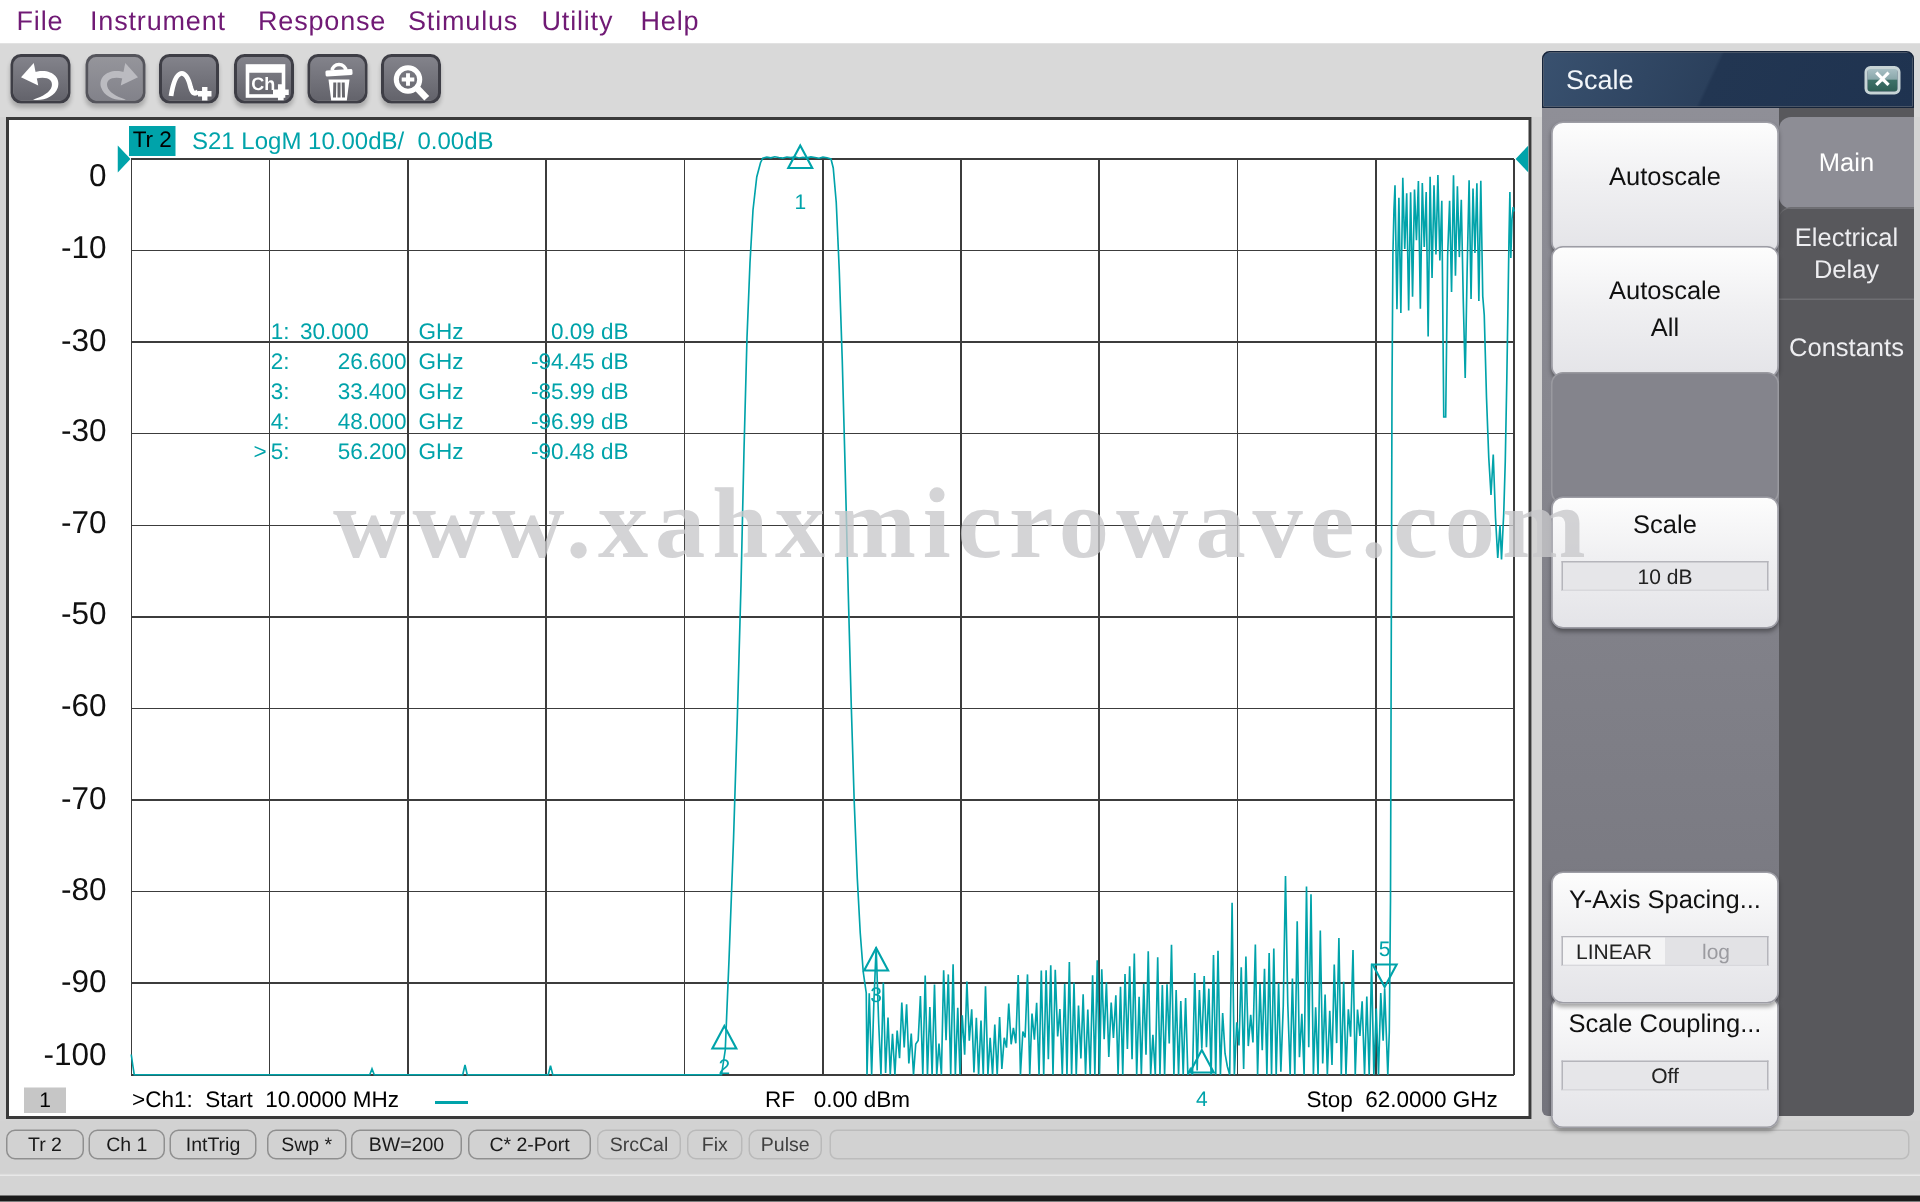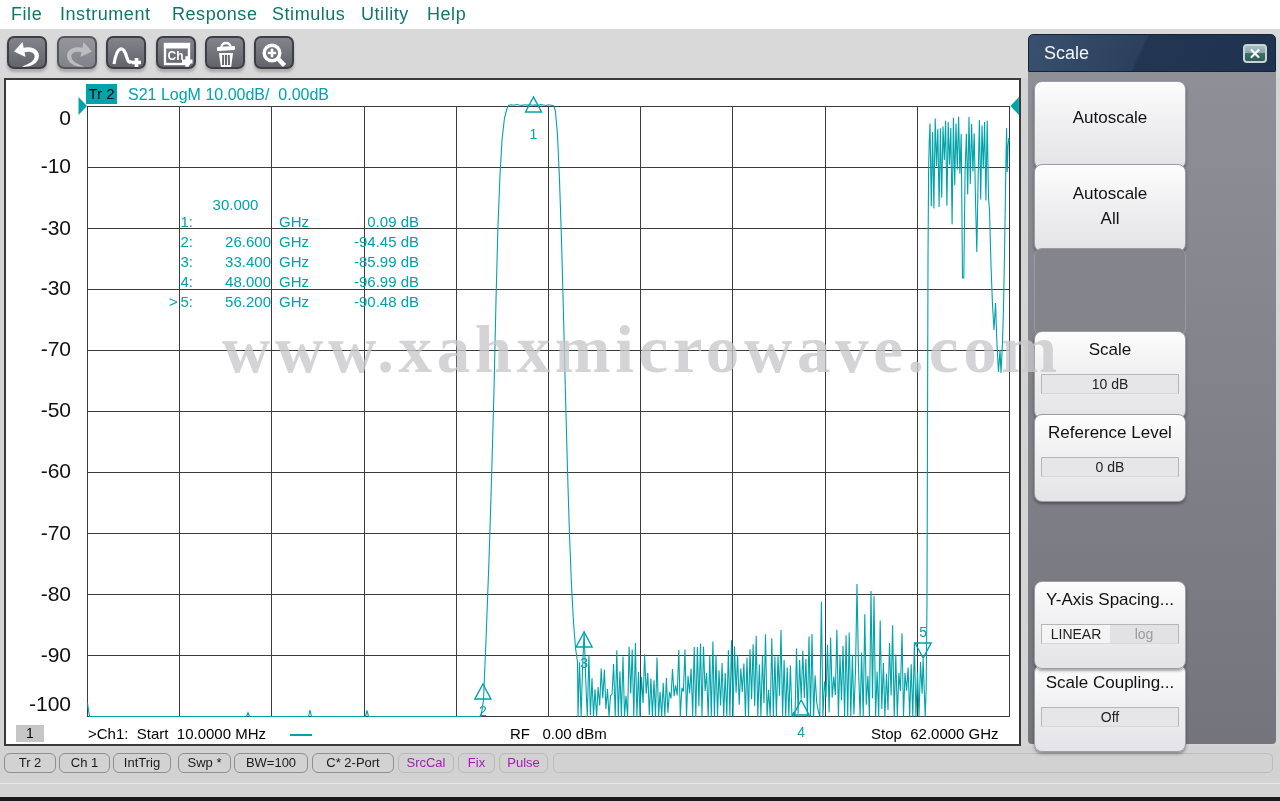--- a/index.html
+++ b/index.html
@@ -1,37 +1,37 @@
 <!DOCTYPE html>
 <html><head><meta charset="utf-8"><style>
 * { margin:0; padding:0; box-sizing:border-box; }
 html,body { width:1280px; height:801px; overflow:hidden; background:#d4d4d4;
   font-family:"Liberation Sans",sans-serif; }
 #menubar { position:absolute; left:0; top:0; width:1280px; height:29px; background:#ffffff; }
-#menubar span { position:absolute; top:4px; font-size:18px; color:#0f766e; letter-spacing:0.55px; }
+#menubar span { position:absolute; top:4px; font-size:18px; color:#701a75; letter-spacing:0.55px; }
 #toolband { position:absolute; left:0; top:29px; width:1280px; height:49px; background:#d9d9d9; }
 .tbtn { position:absolute; top:7px; width:40px; height:33px; border-radius:7px;
   background:linear-gradient(#83838b,#63636b); border:2px solid #3e3e46;
   box-shadow:0 3px 3px rgba(0,0,0,0.22); text-align:center; }
 .tbtn svg { margin-top:3px; }
 .tbtn.dis { background:linear-gradient(#95959b,#82828a); border-color:#55555c; }
 #plotwin { position:absolute; left:4px; top:78px; width:1017px; height:668px;
   background:#ffffff; border:2px solid #3a3a3a; }
 #trbadge { position:absolute; left:80px; top:4px; width:31px; height:20px; background:#00a3aa;
   color:#000; font-size:15px; text-align:center; line-height:20px; }
 #legend { position:absolute; left:122px; top:6px; font-size:16px; color:#00a3aa; }
 .ylab { position:absolute; right:948px; font-size:21px; color:#101010; text-align:right; width:60px; }
 .mrow span { position:absolute; font-size:15px; color:#00a3aa; }
 #botrow { position:absolute; left:0; top:641px; width:1013px; height:23px; font-size:15px; color:#000; }
 #chbox { position:absolute; left:10px; top:4px; width:28px; height:17px; background:#c6c6c6;
   color:#000; font-size:14px; text-align:center; line-height:17px; }
 #statusbar { position:absolute; left:0; top:747px; width:1280px; height:35px; background:#d2d2d2; }
 .sbtn { position:absolute; top:6px; height:20px; border:1px solid #8f8f8f; border-radius:6px;
   font-size:13px; color:#1a1a1a; text-align:center; line-height:18px; background:#d2d2d2; }
-.sbtn.dis { border-color:#b9b9b9; color:#a21caf; }
+.sbtn.dis { border-color:#b9b9b9; color:#404040; }
 #panel { position:absolute; left:1028px; top:34px; width:248px; height:710px; }
 #ptitle { position:absolute; left:0; top:0; width:248px; height:38px;
   background:linear-gradient(115deg,#39516f 0%,#2b405c 45%,#223652 46%,#1f3350 100%);
   border:1px solid #16243a; border-radius:5px 5px 0 0;
   color:#f2f6fa; font-size:18px; line-height:37px; padding-left:15px; }
 #pclose { position:absolute; right:8px; top:9px; width:24px; height:19px; border-radius:4px;
   border:2px solid #c7d4d6; background:linear-gradient(#a8bfc4 0%,#8aa8ab 45%,#3e7168 50%,#2f5f56 100%);
   color:#fff; font-size:15px; font-weight:bold; text-align:center; line-height:15px; }
 #pbody { position:absolute; left:0; top:38px; width:248px; height:672px;
   background:linear-gradient(#8f8f97,#74747c); border-radius:0 0 4px 4px; }
@@ -146,21 +146,21 @@
         <polygon points="578.1,552.0 570.1,567.0 586.1,567.0" fill="none" stroke="#00a3aa" stroke-width="1.4"></polygon>
         <text x="578.1" y="588.0">3</text>
         <polygon points="795.2,620.0 787.2,635.0 803.2,635.0" fill="none" stroke="#00a3aa" stroke-width="1.4"></polygon>
         <text x="795.2" y="657.0">4</text>
         <polygon points="917.1,578.0 909.1,563.0 925.1,563.0" fill="none" stroke="#00a3aa" stroke-width="1.4"></polygon>
         <text x="917.1" y="557.0">5</text>
       </g>
     </svg>
   <div class="mrow">
       <span style="left:154.0px;top:133.2px;width:33px;text-align:right;display:inline-block;position:absolute">1:</span>
-      <span style="left:194.0px;top:116px;width:71px;text-align:center;display:inline-block;position:absolute">30.000</span>
+      <span style="left:194.0px;top:133px;width:71px;text-align:left;display:inline-block;position:absolute">30.000</span>
       <span style="left:273.0px;top:133.2px">GHz</span>
       <span style="left:324.0px;top:133.2px;width:89px;text-align:right;display:inline-block;position:absolute">0.09 dB</span>
       <span style="left:154.0px;top:153.2px;width:33px;text-align:right;display:inline-block;position:absolute">2:</span>
       <span style="left:194.0px;top:153.2px;width:71px;text-align:right;display:inline-block;position:absolute">26.600</span>
       <span style="left:273.0px;top:153.2px">GHz</span>
       <span style="left:324.0px;top:153.2px;width:89px;text-align:right;display:inline-block;position:absolute">-94.45 dB</span>
       <span style="left:154.0px;top:173.2px;width:33px;text-align:right;display:inline-block;position:absolute">3:</span>
       <span style="left:194.0px;top:173.2px;width:71px;text-align:right;display:inline-block;position:absolute">33.400</span>
       <span style="left:273.0px;top:173.2px">GHz</span>
       <span style="left:324.0px;top:173.2px;width:89px;text-align:right;display:inline-block;position:absolute">-85.99 dB</span>
@@ -181,46 +181,51 @@
     <span style="position:absolute;left:504px;top:4px">RF&nbsp;&nbsp;&nbsp;0.00 dBm</span>
     <span style="position:absolute;left:865px;top:4px">Stop&nbsp; 62.0000 GHz</span>
   </div>
 </div>
 
 <div id="statusbar">
   <div class="sbtn" style="left:4px;width:52px">Tr 2</div>
   <div class="sbtn" style="left:59px;width:51px">Ch 1</div>
   <div class="sbtn" style="left:113px;width:58px">IntTrig</div>
   <div class="sbtn" style="left:178px;width:53px">Swp *</div>
-  <div class="sbtn" style="left:234px;width:74px">BW=100</div>
+  <div class="sbtn" style="left:234px;width:74px">BW=200</div>
   <div class="sbtn" style="left:312px;width:82px">C* 2-Port</div>
   <div class="sbtn dis" style="left:398px;width:56px">SrcCal</div>
   <div class="sbtn dis" style="left:458px;width:37px">Fix</div>
   <div class="sbtn dis" style="left:499px;width:49px">Pulse</div>
   <div style="position:absolute;left:553px;top:6px;width:720px;height:20px;border:1px solid #bcbcbc;border-radius:5px"></div>
 </div>
 <div style="position:absolute;left:0;top:783px;width:1280px;height:1px;background:#e8e8e8"></div>
 <div style="position:absolute;left:0;top:797px;width:1280px;height:4px;background:#1a1a1a"></div>
 
 <div id="panel">
   <div id="pbody">
+    <div id="tabstrip">
+      <div id="tabmain">Main</div>
+      <div class="tab" style="top:66px;height:61px;border-top:1px solid #6e6e72;border-radius:8px 0 0 0">
+        <div style="margin-top:9px;line-height:21px">Electrical<br>Delay</div>
+        </div>
+      <div class="tab" style="top:127px;height:63px;border-top:1px solid #6e6e72">
+        <div style="margin-top:22px">Constants</div>
+        </div>
+    </div>
     <div class="pbtn" style="top:9px">
         <div style="margin-top:26px">Autoscale</div>
       </div>
     <div class="pbtn" style="top:92px">
         <div style="margin-top:16px;line-height:25px">Autoscale<br>All</div>
       </div>
     <div class="pbtn blank" style="top:176px"></div>
     <div class="pbtn" style="top:259px">
         <div class="lb1">Scale</div>
         <div class="val">10 dB</div>
-      </div>
-    <div class="pbtn" style="top:342px">
-        <div class="lb1">Reference Level</div>
-        <div class="val">0 dB</div>
       </div>
     <div class="pbtn" style="top:592px">
         <div class="lb1">Scale Coupling...</div>
         <div class="val">Off</div>
       </div>
     <div class="pbtn" style="top:509px">
         <div class="lb1">Y-Axis Spacing...</div>
       <div class="val" style="padding:0;display:flex">
         <div style="flex:1;background:#f4f4f5;font-size:14px;color:#222;line-height:18px">LINEAR</div>
         <div style="flex:1;background:#e2e2e5;font-size:14px;color:#9b9ba0;line-height:18px">log</div>

